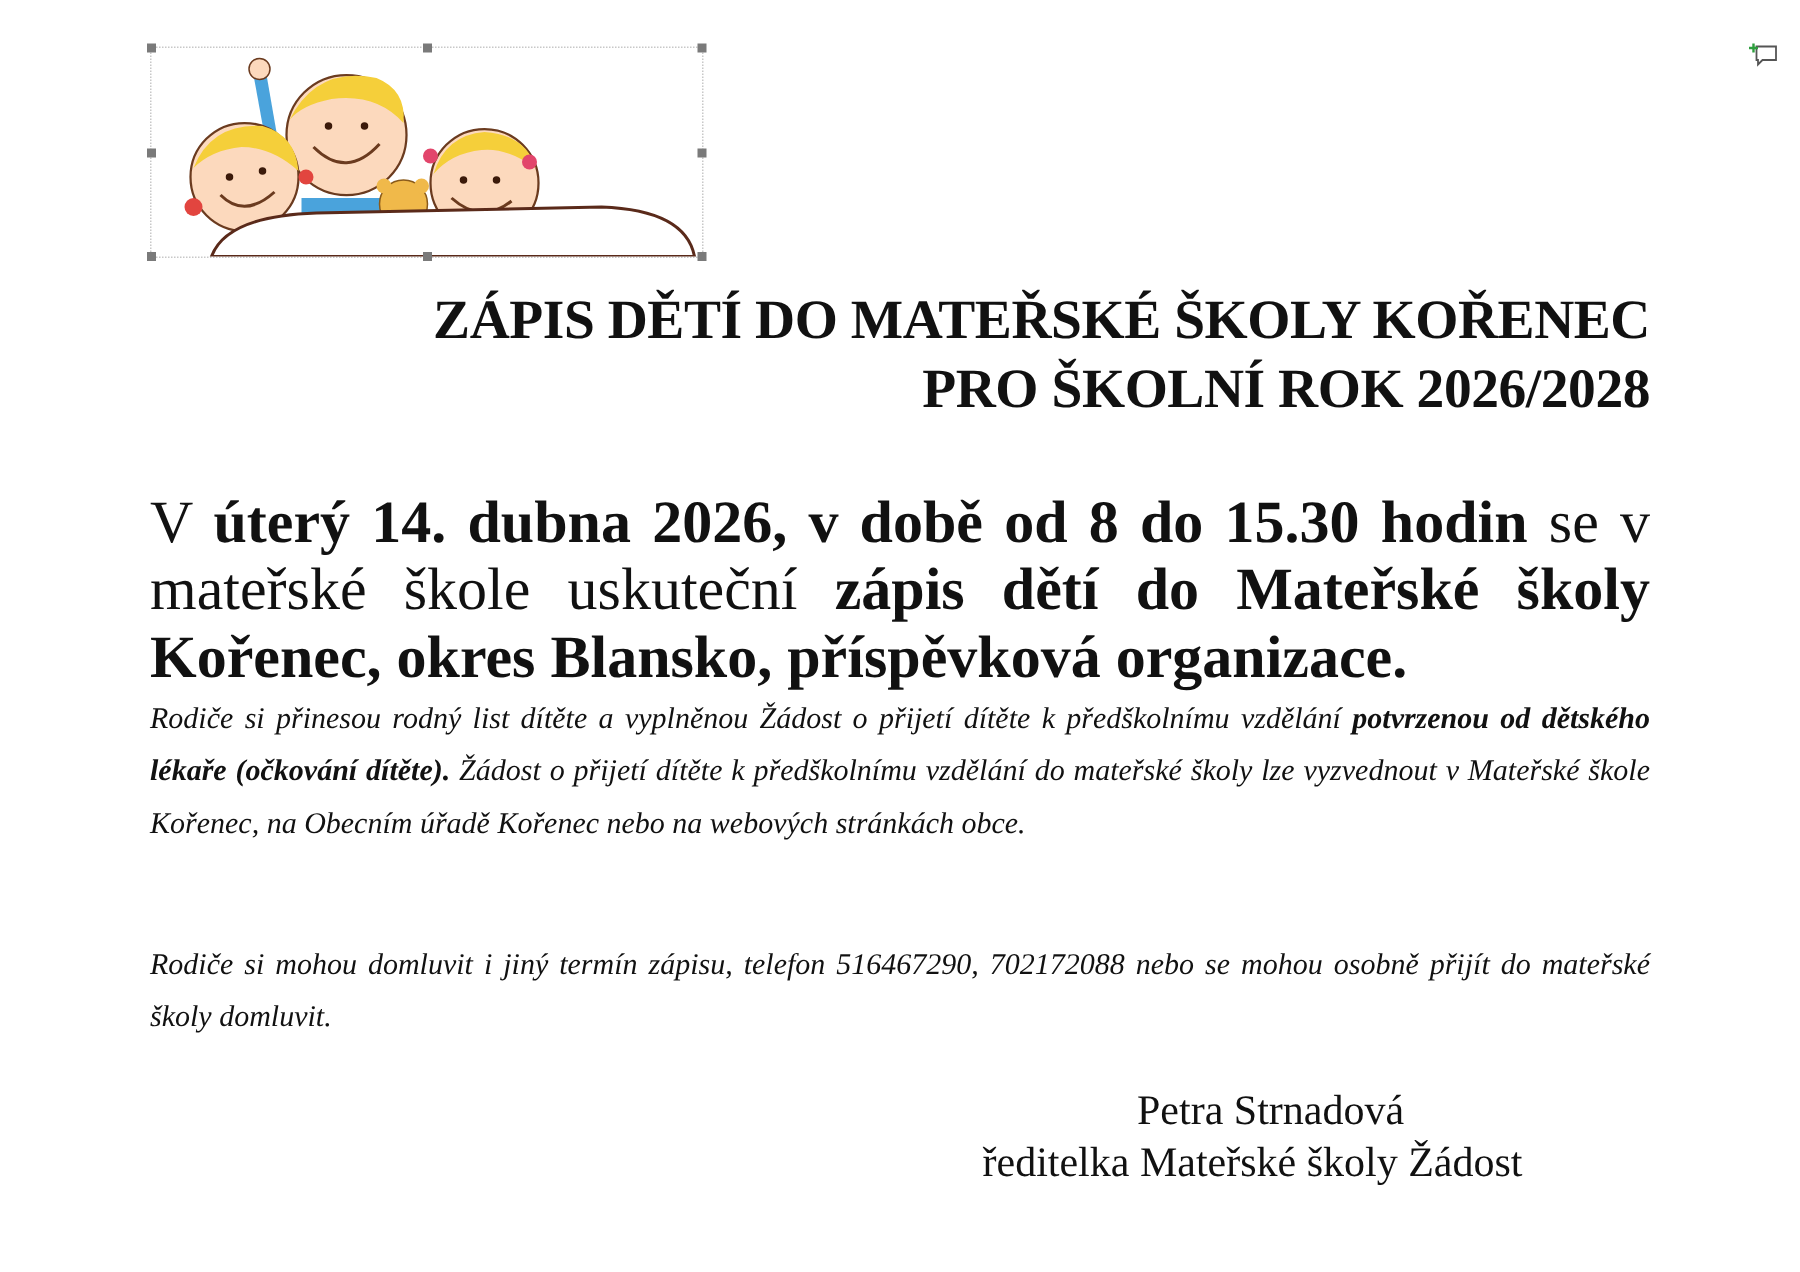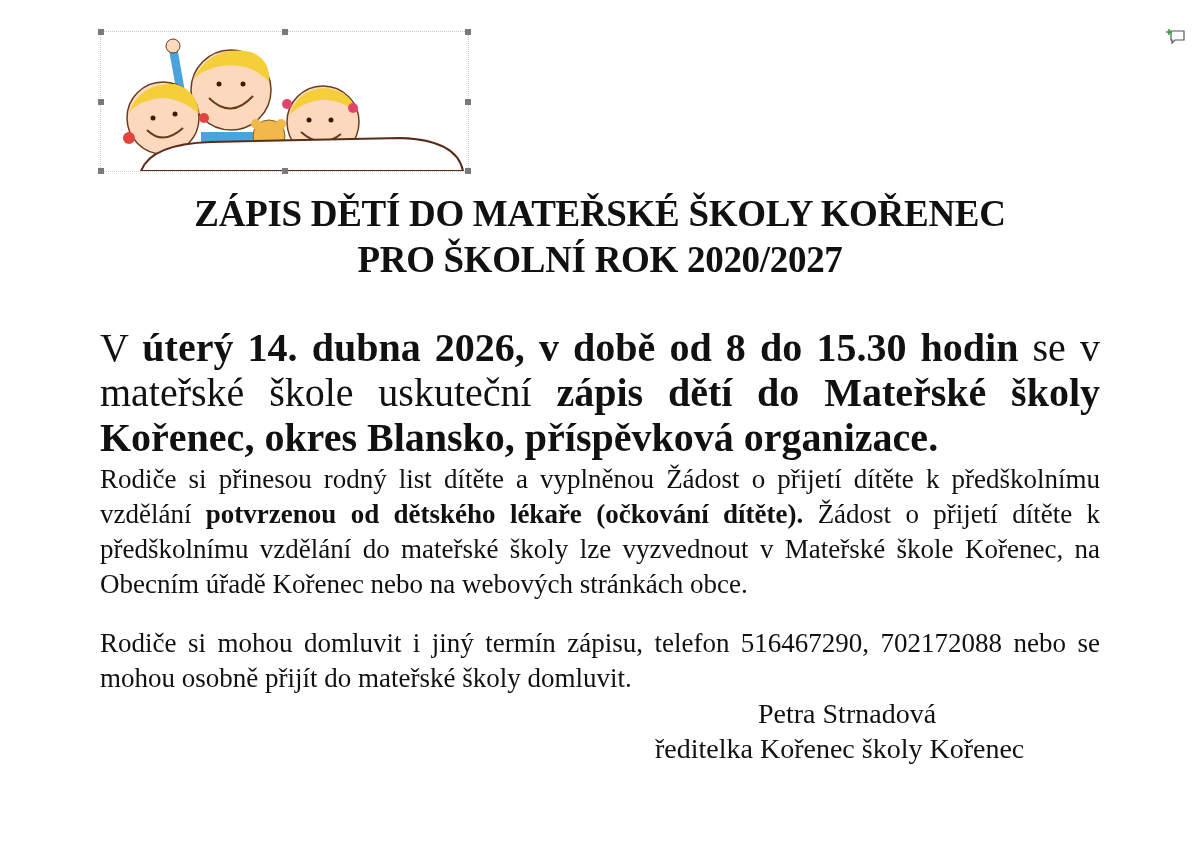--- a/index.html
+++ b/index.html
@@ -7,33 +7,33 @@
     width: 1200px; height: 848px; background: #ffffff; position: relative; overflow: hidden;
     font-family: "Liberation Serif", serif; color: #111111;
   }
   .image-frame {
     position: absolute; left: 100px; top: 31px; width: 369px; height: 141px;
     border: 1px dotted #c8c8c8; box-sizing: border-box;
   }
   .handle { position: absolute; width: 6px; height: 6px; background: #7a7a7a; }
   .comment-icon { position: absolute; left: 1166px; top: 28px; width: 20px; height: 18px; cursor: pointer; }
   .title {
-    position: absolute; left: 100px; width: 1000px; text-align: center;
+    position: absolute; left: 100px; width: 1000px; text-align: right;
     font-weight: bold; font-size: 37px; line-height: 48px; letter-spacing: -0.3px;
   }
   .lead {
     position: absolute; left: 100px; top: 325px; width: 1000px;
     font-size: 40px; line-height: 45px; text-align: justify; text-align-last: auto;
   }
   .body-text {
     position: absolute; left: 100px; width: 1000px;
-    font-size: 27px; line-height: 35px; text-align: justify;
+    font-size: 20px; line-height: 35px; text-align: justify; font-style: italic;
   }
   .sig {
-    position: absolute; font-size: 28px; line-height: 34px; white-space: nowrap;
+    position: absolute; font-size: 28px; line-height: 34px; white-space: nowrap; margin-top: 27px;
   }
   b { font-weight: bold; }
 </style>
 </head>
 <body>
 
 <div class="image-frame">
   <svg width="367" height="139" viewBox="0 0 367 139">
 
     <path d="M68 18 L76 14 L84 60 L76 62 Z" fill="#4aa3dc"></path>
@@ -80,26 +80,26 @@
 </div>
 
 <div class="comment-icon">
   <svg width="20" height="18" viewBox="0 0 20 18">
     <path d="M5 3 H18 V12 H9 L6 15 V12 H5 Z" fill="none" stroke="#555" stroke-width="1.2"></path>
     <path d="M3 1 V7 M0 4 H6" stroke="#2e9e3e" stroke-width="1.6"></path>
   </svg>
 </div>
 
 <div class="title" style="top:190px">ZÁPIS DĚTÍ DO MATEŘSKÉ ŠKOLY KOŘENEC</div>
-<div class="title" style="top:236px">PRO ŠKOLNÍ ROK 2020/2027</div>
+<div class="title" style="top:236px">PRO ŠKOLNÍ ROK 2026/2028</div>
 
 <div class="lead">
   <span>V </span><b>úterý 14. dubna 2026, v době od 8 do 15.30 hodin</b><span> se v mateřské škole uskuteční </span><b>zápis dětí do Mateřské školy Kořenec, okres Blansko, příspěvková organizace.</b>
 </div>
 
 <div class="body-text" style="top:462px">
   <span>Rodiče si přinesou rodný list dítěte a vyplněnou Žádost o přijetí dítěte k předškolnímu vzdělání </span><b>potvrzenou od dětského lékaře (očkování dítěte).</b><span> Žádost o přijetí dítěte k předškolnímu vzdělání do mateřské školy lze vyzvednout v Mateřské škole Kořenec, na Obecním úřadě Kořenec nebo na webových stránkách obce.</span>
 </div>
 
 <div class="body-text" style="top:626px">Rodiče si mohou domluvit i jiný termín zápisu, telefon 516467290, 702172088  nebo se mohou osobně přijít do mateřské školy domluvit.</div>
 
 <div class="sig" style="left:758px;top:697px">Petra Strnadová</div>
-<div class="sig" style="left:655px;top:732px">ředitelka Kořenec školy Kořenec</div>
+<div class="sig" style="left:655px;top:732px">ředitelka Mateřské školy Žádost</div>
 
 </body></html>

